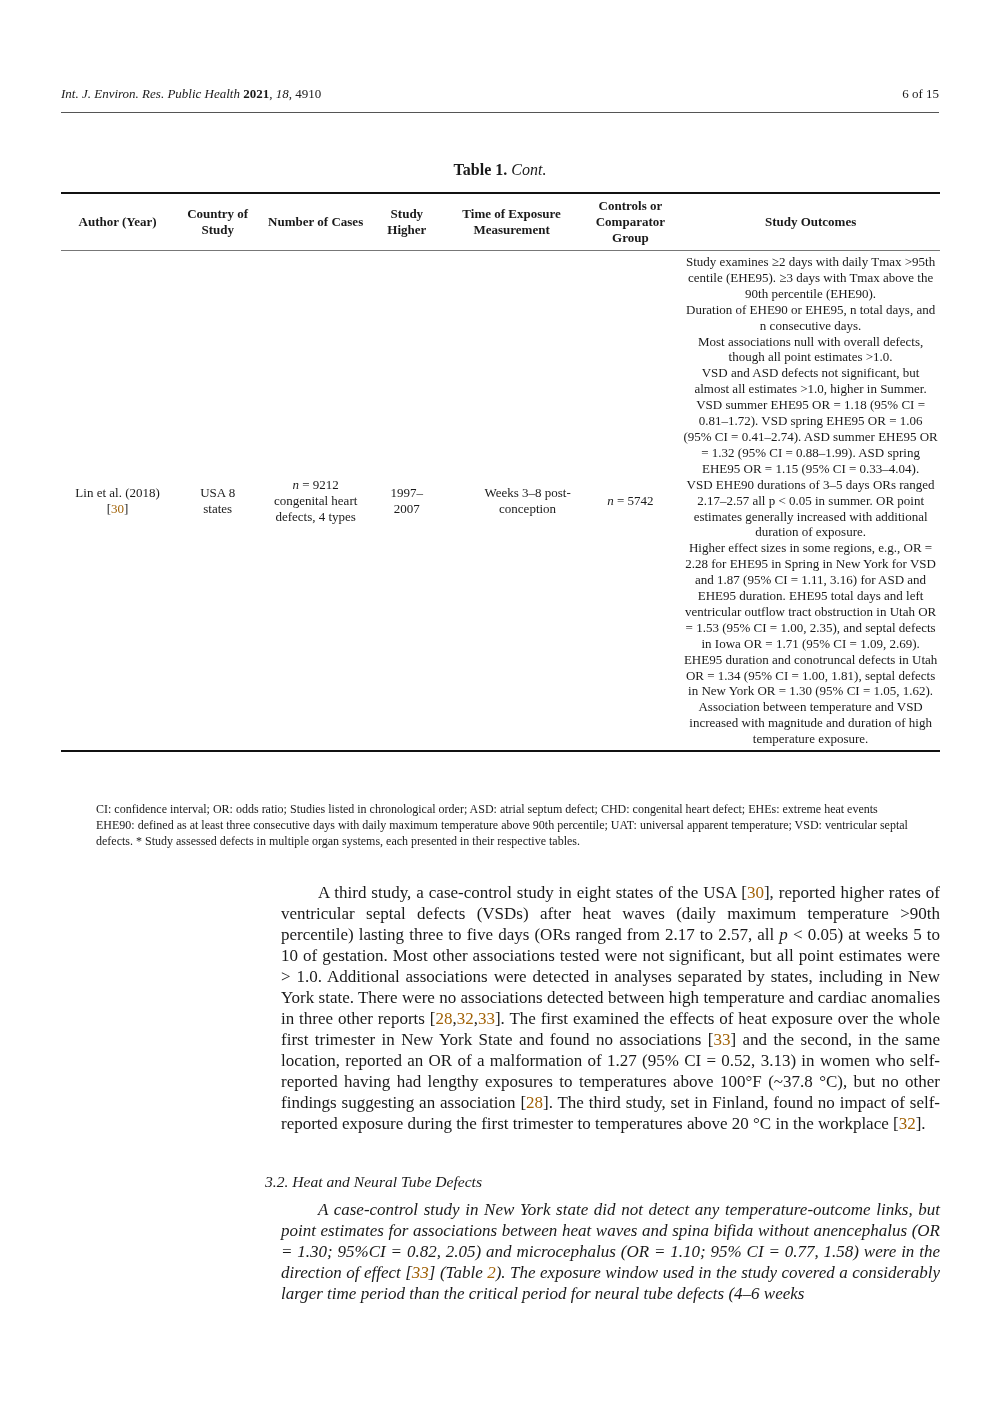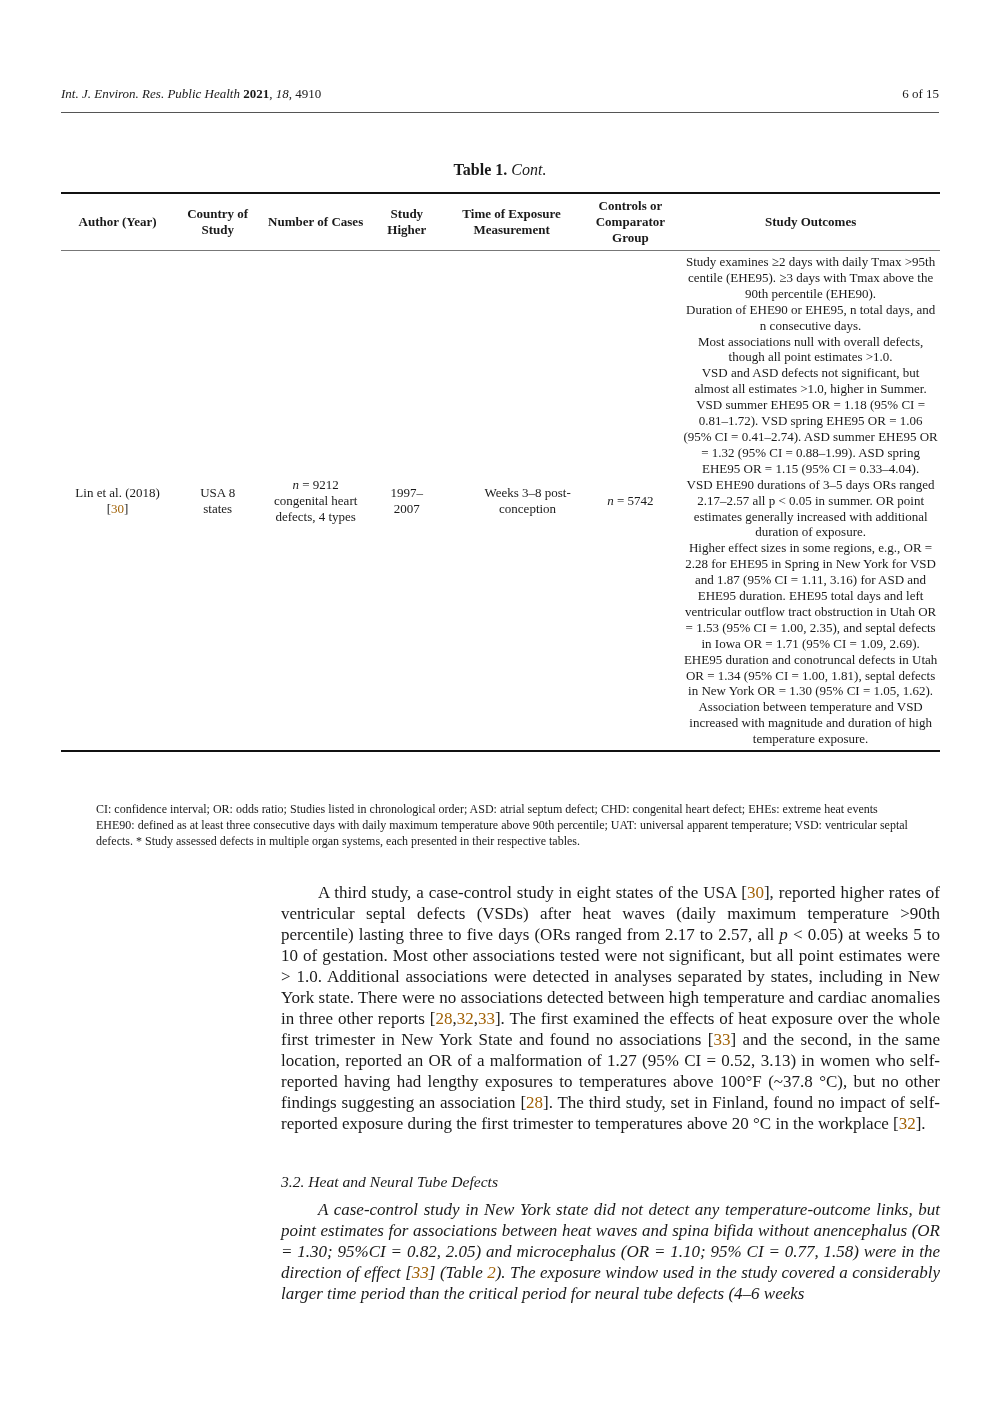--- a/index.html
+++ b/index.html
@@ -54,21 +54,21 @@
     position: absolute; left: 96px; width: 820px; top: 802px;
     font-size: 12px; line-height: 15.8px; color: #1a1a1a;
   }
 
   .body-text {
     position: absolute; left: 281px; width: 659px;
     font-size: 17px; line-height: 21px; text-align: justify;
   }
   .p1 { top: 882px; }
   .section-heading {
-    position: absolute; left: 281px; top: 1173px; font-size: 15.6px; font-style: italic;
+    position: absolute; left: 265px; top: 1173px; font-size: 15.6px; font-style: italic;
   }
   .p2 { top: 1199px; font-style: italic; }
   .body-text p { margin: 0; text-indent: 37px; }
 </style>
 </head>
 <body>
 
 <div class="running-header">
   <span>
     <span class="journal">Int. J. Environ. Res. Public Health</span>

